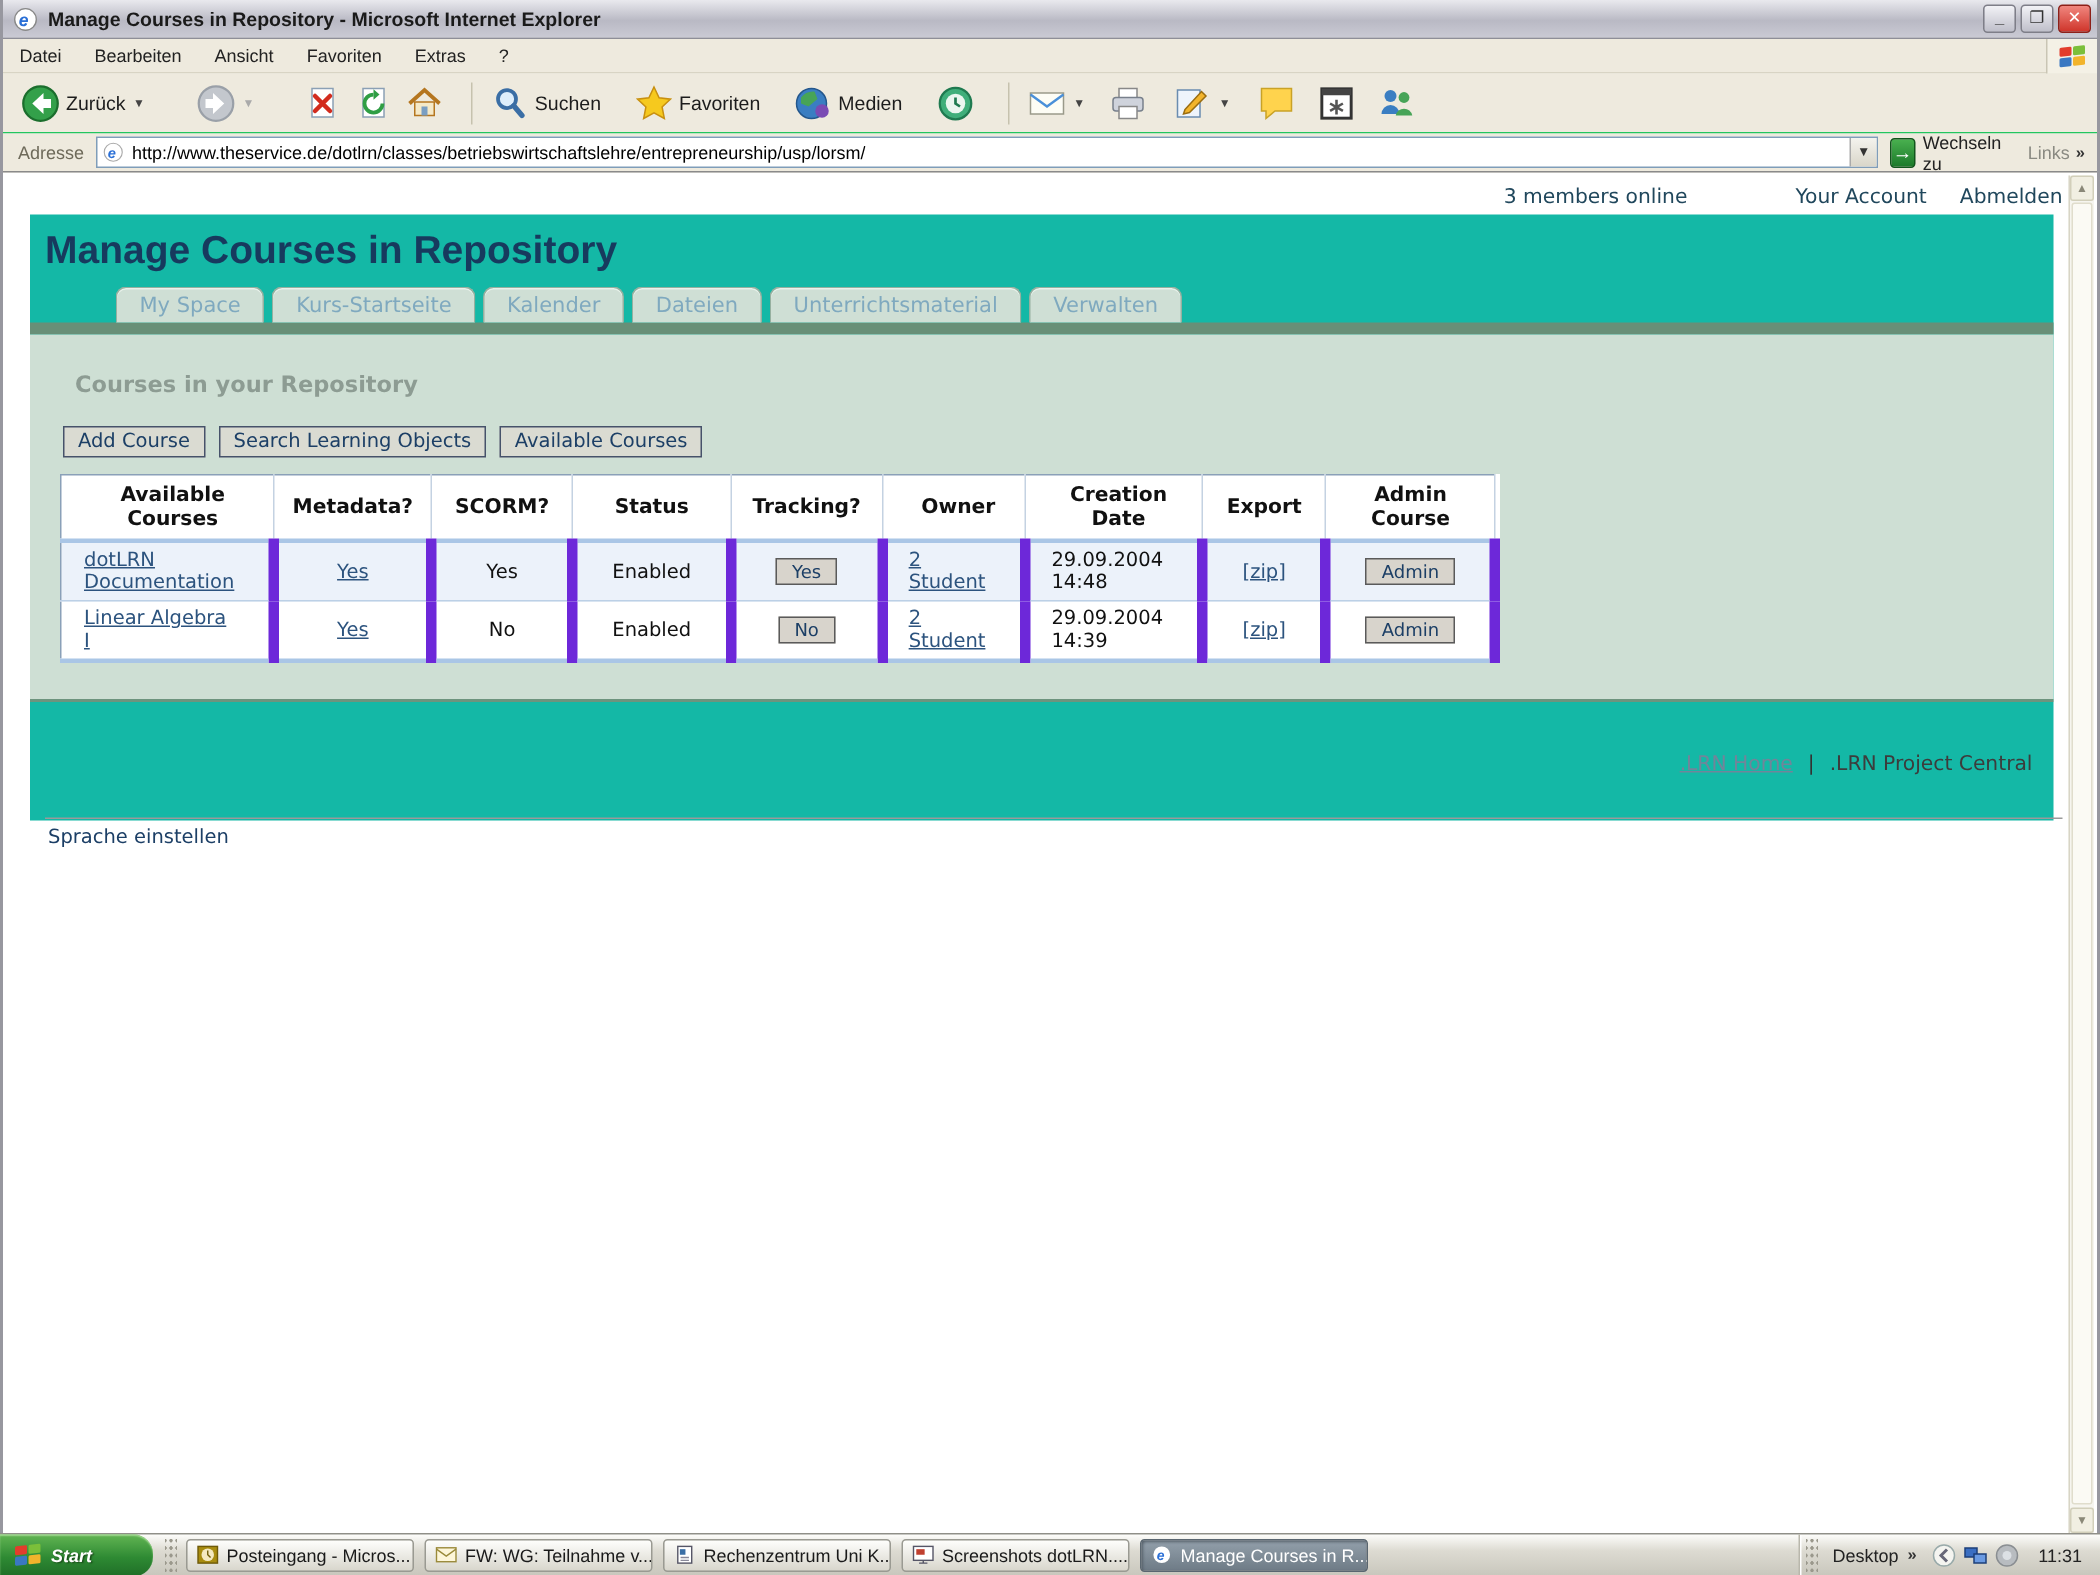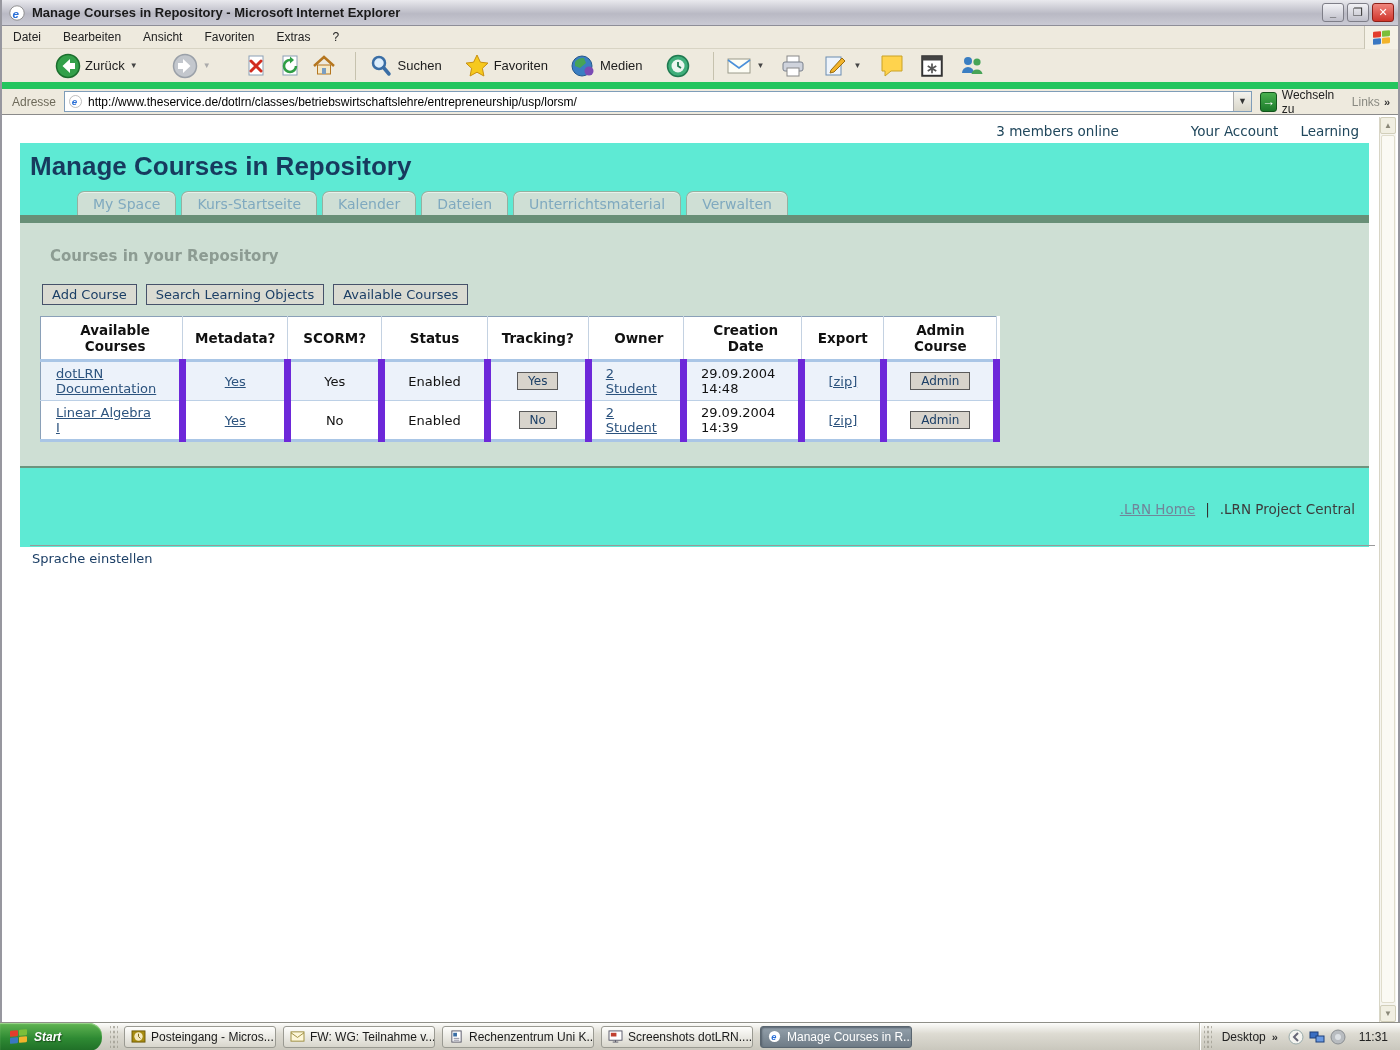--- a/index.html
+++ b/index.html
@@ -20,22 +20,22 @@
     background:linear-gradient(180deg,#f2f2f6,#bfbfca); font-size:11px; line-height:16px;
     text-align:center; color:#333; font-weight:bold; }
   .winbtn.close { background:linear-gradient(180deg,#f0867e,#cf352b); color:#fff; border-color:#8d2018; }
 
   #menubar { height:23px; background:#eeeade; display:flex; align-items:center;
     border-bottom:1px solid #d8d4c4; font-size:12px; color:#222; }
   .menu-item { padding:3px 11px; cursor:default; }
   #menubar .logo-box { margin-left:auto; width:34px; height:23px; border-left:1px solid #c9c5b4;
     display:flex; align-items:center; justify-content:center; background:#f4f1e6; }
 
-  #toolbar { height:40px; background:#eeeade; border-bottom:7px solid #22c55e;
-    display:flex; align-items:center; font-size:13px; color:#222;padding-left:41px; }
+  #toolbar { height:40px; background:#eeeade; border-bottom:1px solid #22c55e;
+    display:flex; align-items:center; font-size:13px; color:#222; }
   .tb-btn { display:flex; align-items:center; gap:4px; padding:2px 4px; }
   .tb-sep { width:1px; height:28px; background:#c6c2ae; margin:0 8px; }
   .drop { font-size:8px; color:#444; margin-left:1px; }
   .drop.dis { color:#aaa; }
   .tb-label { color:#1c1c1c; }
 
   #addressbar { height:26px; background:#eeeade; border-bottom:1px solid #8a8a8a;
     display:flex; align-items:center; font-size:12px; }
   #addressbar .addr-label { color:#6e6a5a; padding:0 8px 0 10px; }
   .addr-input { flex:0 0 1188px; height:21px; background:#fff; border:1px solid #7f9db9;
@@ -49,27 +49,27 @@
     border:1px solid #12551c; border-radius:3px; color:#fff; font-weight:bold;
     text-align:center; line-height:18px; font-size:13px; }
   .go-label { color:#222; }
   .links-label { color:#8a8a82; margin:0 4px 0 14px; }
   .chev { color:#333; font-size:11px; font-weight:bold; margin-right:8px; }
 
   
   #content { position:absolute; top:117px; left:2px; width:1379px; height:905px;
     background:#fff; font-family:"DejaVu Sans","Liberation Sans",sans-serif; overflow:hidden; }
 
-  #session-row { position:absolute; top:6px; right:24px; display:flex; align-items:center;
+  #session-row { position:absolute; top:6px; right:8px; display:flex; align-items:center;
     font-size:13.5px; color:#20475c; }
   #session-row .online { margin-right:72px; }
   #session-row .acct { margin-right:22px; }
 
   #green-band { position:absolute; top:26px; left:16px; width:1349px; height:404px;
-    background:#5eead4; }
+    background:#14b8a6; }
   #page-heading { font-size:26px; font-weight:bold; color:#173a5e; padding:8px 0 0 10px;
     font-family:"Liberation Sans",sans-serif; }
   #tabs-row { display:flex; gap:5px; margin:9px 0 0 17px; align-items:flex-end;padding-left:40px; }
   .tab { background:#cfdfd5; border:1px solid #96b0a0; border-bottom:none;
     border-radius:7px 7px 0 0; padding:4px 15px 3px; font-size:14px; color:#7fa9bf;
     box-shadow:inset 0 1px 0 #e9f2ec; }
   #tab-bar { height:8px; background:#688f77; }
   #portlet { background:#cedfd4; height:245px; border-bottom:2px solid #6d947e;
     padding-left:20px; }
   #portlet-title { padding-top:24px; margin-left:10px; font-size:15px; font-weight:bold;
@@ -307,21 +307,21 @@
       <span class="go-label">Wechseln zu</span>
     </span>
     <span class="links-label">Links</span>
     <span class="chev">»</span>
   </div>
 
   <div id="content">
     <div id="session-row">
       <span class="online">3 members online</span>
       <span class="acct">Your Account</span>
-      <span>Learning</span>
+      <span>Abmelden</span>
     </div>
 
     <div id="green-band">
       <div id="page-heading">Manage Courses in Repository</div>
       <div id="tabs-row">
         <span class="tab">My Space</span>
         <span class="tab">Kurs-Startseite</span>
         <span class="tab">Kalender</span>
         <span class="tab">Dateien</span>
         <span class="tab">Unterrichtsmaterial</span>

